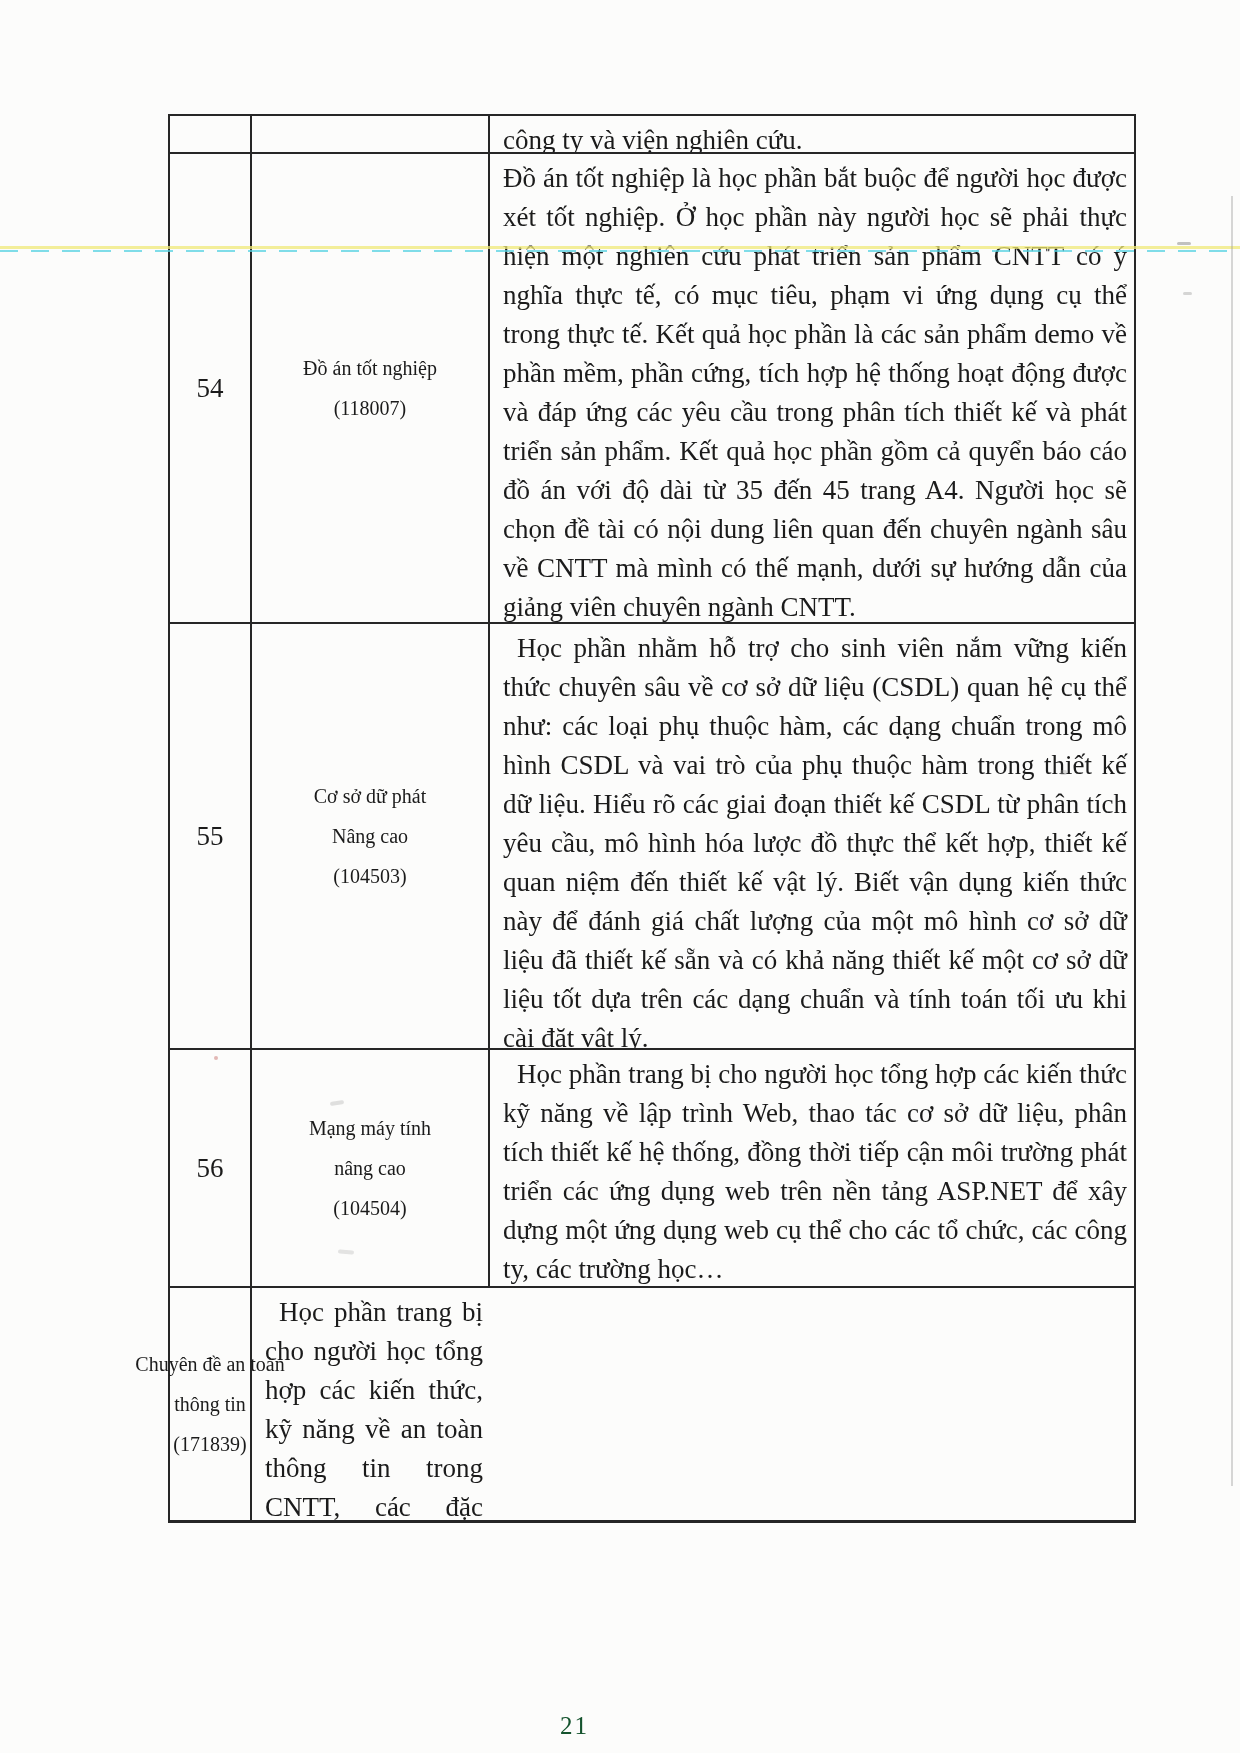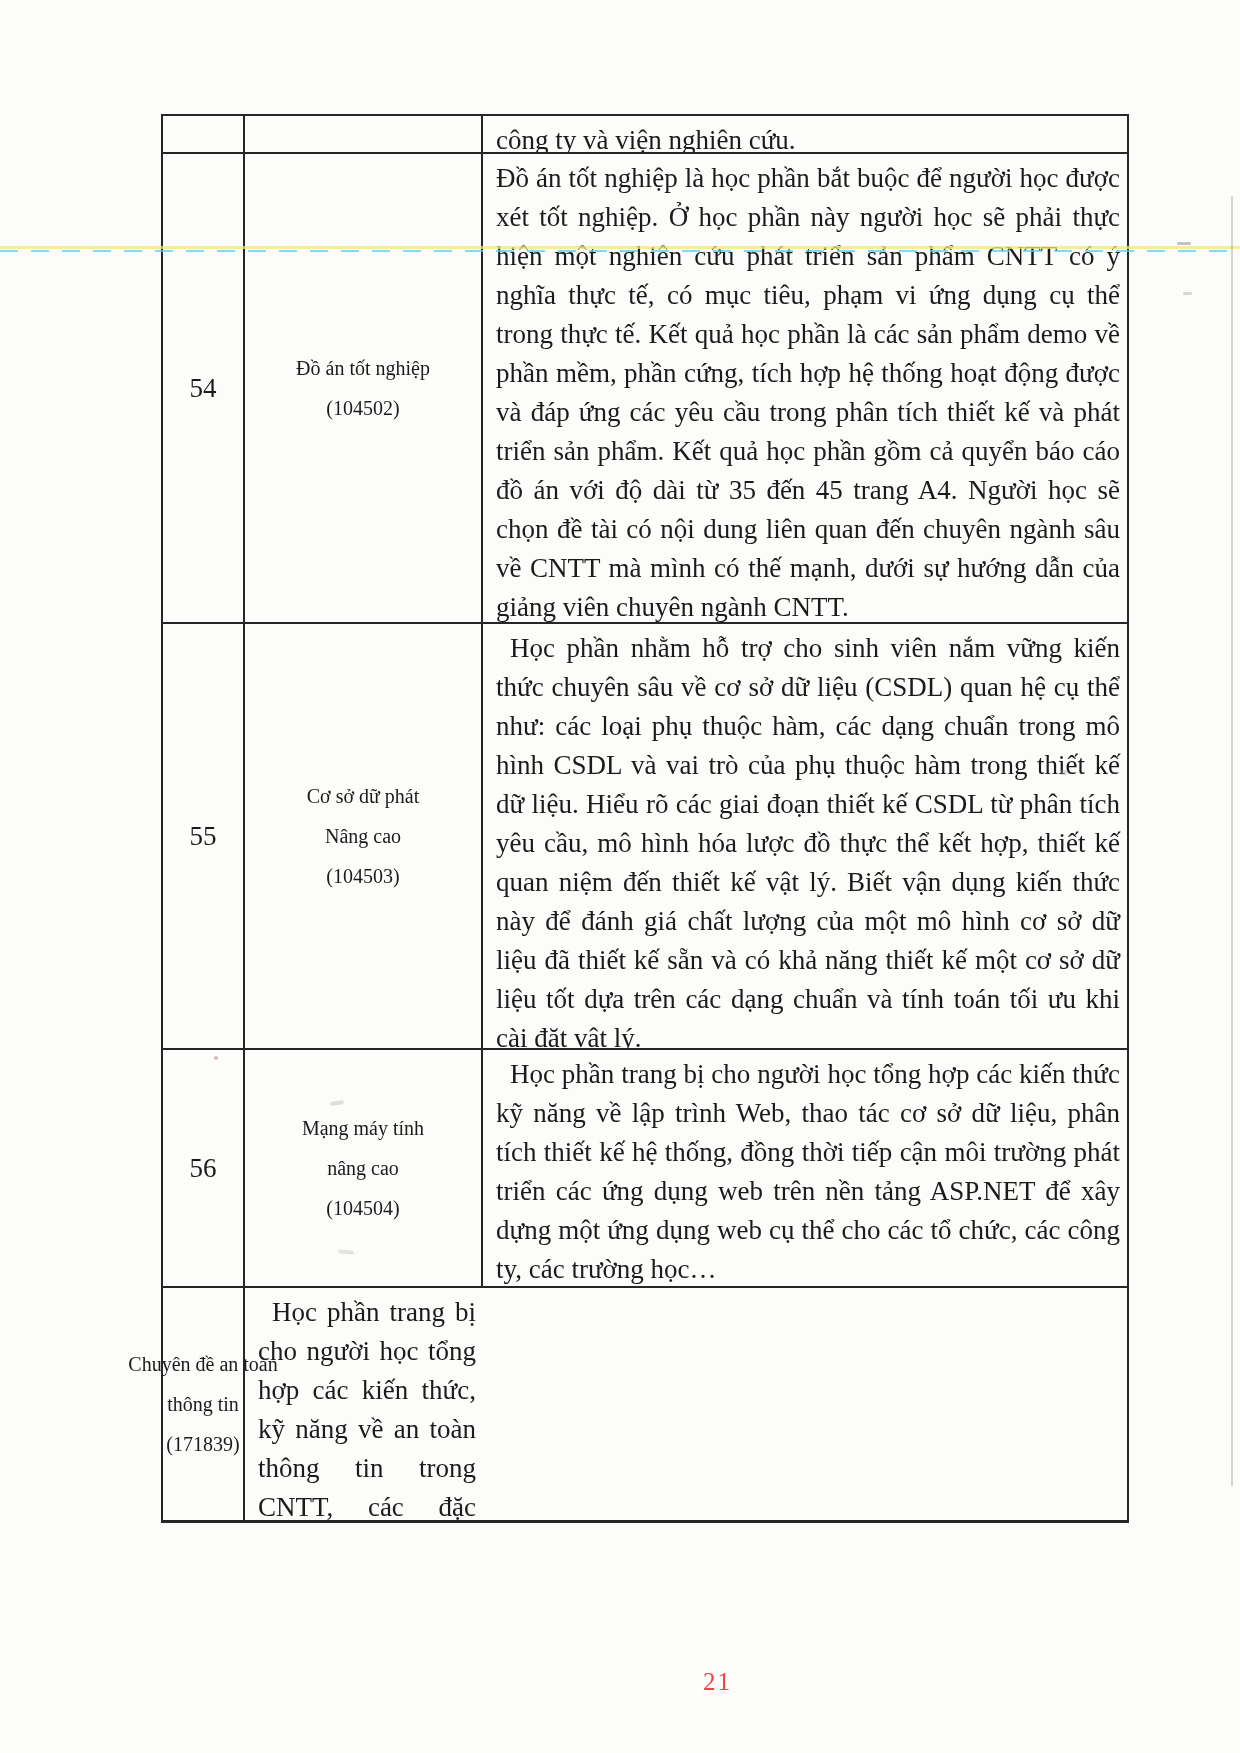--- a/index.html
+++ b/index.html
@@ -7,21 +7,21 @@
     width:1240px;height:1753px;position:relative;
     background:#fcfcfb;
     font-family:"Liberation Serif","DejaVu Serif",serif;
     color:#1b1b1b;
     overflow:hidden;
   }
   .page{position:absolute;inset:0;}
 
   
   .course-table{
-    position:absolute;left:161px;top:114px;width:968px;
+    position:absolute;left:168px;top:114px;width:968px;
     border:2px solid #262626;border-bottom-width:3px;
     box-sizing:border-box;
     background:transparent;
   }
   .t-row{
     display:grid;grid-template-columns:82px 238px 1fr;
     border-bottom:2px solid #262626;
     box-sizing:border-box;
   }
   .t-row:last-child{border-bottom:none;}
@@ -56,42 +56,42 @@
   .speck{position:absolute;pointer-events:none;border-radius:2px;}
   .speck-a{left:1177px;top:242px;width:14px;height:3px;background:#8f8f8f;opacity:.55;}
   .speck-b{left:1183px;top:292px;width:9px;height:3px;background:#9a9a9a;opacity:.40;}
   .speck-c{left:1060px;top:770px;width:7px;height:5px;background:#9a9a9a;opacity:.35;}
   .speck-d{left:330px;top:1101px;width:14px;height:4px;background:#a9a9a9;opacity:.35;transform:rotate(-8deg);}
   .speck-e{left:338px;top:1250px;width:16px;height:4px;background:#adadad;opacity:.32;transform:rotate(4deg);}
   .speck-f{left:214px;top:1056px;width:4px;height:4px;background:#c4645f;opacity:.45;}
 
   
   .page-number{
-    position:absolute;left:560px;top:1668px;width:172px;
-    text-align:right;font-size:25px;color:#ef4444;letter-spacing:2px;
+    position:absolute;left:560px;top:1712px;width:172px;
+    text-align:left;font-size:25px;color:#14532d;letter-spacing:2px;
   }
 </style>
 </head>
 <body>
 
 <div class="page">
 
   <div class="course-table">
 
     <div class="t-row h-cont">
       <div class="c-no"></div>
       <div class="c-name"></div>
       <div class="c-desc">công ty và viện nghiên cứu.</div>
     </div>
 
     <div class="t-row h-54">
       <div class="c-no">54</div>
       <div class="c-name">
         <div>Đồ án tốt nghiệp</div>
-        <div>(104502)</div>
+        <div>(118007)</div>
       </div>
       <div class="c-desc">Đồ án tốt nghiệp là học phần bắt buộc để người học được xét tốt nghiệp. Ở học phần này người học sẽ phải thực hiện một nghiên cứu phát triển sản phẩm CNTT có ý nghĩa thực tế, có mục tiêu, phạm vi ứng dụng cụ thể trong thực tế. Kết quả học phần là các sản phẩm demo về phần mềm, phần cứng, tích hợp hệ thống hoạt động được và đáp ứng các yêu cầu trong phân tích thiết kế và phát triển sản phẩm. Kết quả học phần gồm cả quyển báo cáo đồ án với độ dài từ 35 đến 45 trang A4. Người học sẽ chọn đề tài có nội dung liên quan đến chuyên ngành sâu về CNTT mà mình có thế mạnh, dưới sự hướng dẫn của giảng viên chuyên ngành CNTT.</div>
     </div>
 
     <div class="t-row h-55">
       <div class="c-no">55</div>
       <div class="c-name">
         <div>Cơ sở dữ phát</div>
         <div>Nâng cao</div>
         <div>(104503)</div>

